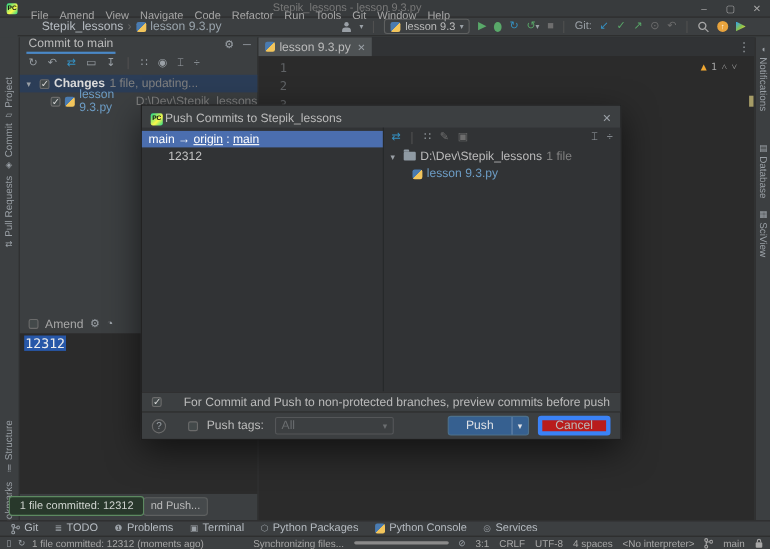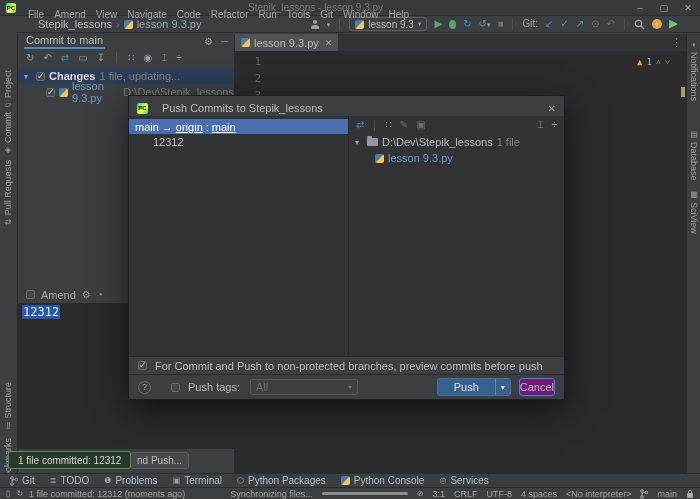--- a/index.html
+++ b/index.html
@@ -77,42 +77,42 @@
   .gutter { position:absolute; left:0; top:2px; width:26px; text-align:right; color:#606366; font-size:11px; }
   .gutter div { height:17px; }
   .codeline { position:absolute; left:38px; top:2px; white-space:pre; }
   .dunder { color:#b26fc0; }
   .inspect { position:absolute; right:16px; top:3px; display:flex; align-items:center; gap:4px; font-size:9px; color:#a7a7a7; }
   .warn-tri { color:#f0a732; font-size:9px; }
   .stripe-mark { position:absolute; right:1px; top:36px; width:4px; height:10px; background:#a69c66; }
 
   
   .dialog { position:absolute; left:128px; top:95px; width:437px; height:305px; background:#3c3f41; border:1px solid #1e1e1e; box-shadow:0 10px 30px rgba(0,0,0,.6); z-index:10; }
-  .dlg-title { height:20px; display:flex; align-items:center; padding:12px 8px; gap:14px; color:#bbb; }
+  .dlg-title { height:20px; display:flex; align-items:center; padding:12px 8px; gap:2px; color:#bbb; }
   .dlg-logo { width:11px; height:11px; border-radius:2px; background:linear-gradient(135deg,#1bd78a,#fcf84a 60%,#21d789); color:#0c0c0c; font-size:6px; font-weight:bold; display:flex; align-items:center; justify-content:center; }
   .dlg-close { margin-left:auto; color:#9aa0a6; font-size:10px; }
   .dlg-body { position:absolute; top:20px; left:0; right:0; bottom:43px; display:flex; background:#313335; }
   .dlg-left { width:220px; border-right:1px solid #26282a; padding-top:3px; }
   .branch-row { height:15px; background:#4b6eaf; color:#fff; display:flex; align-items:center; padding-left:6px; gap:3px; }
   .lnk { text-decoration:underline; }
   .commit-row { height:15px; display:flex; align-items:center; padding-left:24px; color:#c3c3c3; }
   .dlg-right { flex:1; position:relative; }
   .dr-toolbar { height:18px; display:flex; align-items:center; gap:8px; padding:0 7px; }
   .dr-toolbar .right { margin-left:auto; display:flex; gap:8px; }
   .folder-ico { width:11px; height:8px; background:#8f9aa3; border-radius:1px; position:relative; flex:0 0 auto; }
   .folder-ico::before { content:""; position:absolute; top:-2px; left:0; width:5px; height:2px; background:#8f9aa3; border-radius:1px 1px 0 0; }
-  .dlg-check { position:absolute; left:0; right:0; bottom:24px; height:19px; background:#3c3f41; border-top:1px solid #2b2b2b; border-bottom:1px solid #2b2b2b; display:flex; align-items:center; gap:8px; padding:0 9px; color:#bbb; }
+  .dlg-check { position:absolute; left:0; right:0; bottom:24px; height:19px; background:#3c3f41; border-top:1px solid #2b2b2b; border-bottom:1px solid #2b2b2b; display:flex; align-items:center; gap:20px; padding:0 9px; color:#bbb; }
   .dlg-buttons { position:absolute; left:0; right:0; bottom:0; height:24px; display:flex; align-items:center; padding:0 9px; gap:8px; }
   .help-circle { width:13px; height:13px; border:1px solid #6b6b6b; border-radius:50%; color:#9aa0a6; font-size:9px; display:flex; align-items:center; justify-content:center; }
   .tags-select { width:108px; height:16px; border:1px solid #555759; border-radius:2px; display:flex; align-items:center; padding:0 5px; color:#6b6e70; margin-left:2px; }
   .tags-select .arr { margin-left:auto; color:#6b6e70; font-size:8px; }
   .btn-push { margin-left:auto; height:18px; background:#366090; border:1px solid #4c708c; border-radius:3px; display:flex; align-items:center; color:#dfe1e5; }
   .btn-push .lbl { padding:0 16px; }
   .btn-push .dd { width:15px; border-left:1px solid rgba(255,255,255,.25); height:100%; display:flex; align-items:center; justify-content:center; font-size:8px; }
-  .btn-cancel { height:18px; background:#701a75; border:1px solid #3b82f6; border-radius:3px; color:#bbb; display:flex; align-items:center; padding:0 0; }
+  .btn-cancel { height:18px; background:#b91c1c; border:4px solid #3b82f6; border-radius:3px; color:#bbb; display:flex; align-items:center; padding:0 12px; }
 
   
   .balloon { position:absolute; left:8px; top:451px; height:18px; background:#28382b; border:1px solid #5d8a61; border-radius:3px; display:flex; align-items:center; padding:0 9px; color:#d0d4d0; z-index:20; font-size:10px; }
 
   
   .toolwin-bar { position:absolute; left:0; right:0; bottom:12px; height:14px; background:#3c3f41; border-top:1px solid #2c2c2c; display:flex; align-items:center; gap:15px; padding:0 10px; font-size:10px; color:#b6bcc2; }
   .twb-item { display:flex; align-items:center; gap:4px; }
   .statusbar { position:absolute; left:0; right:0; bottom:0; height:12px; background:#3c3f41; border-top:1px solid #2c2c2c; display:flex; align-items:center; font-size:9px; color:#a7a7a7; padding:0 6px; gap:6px; }
   .sb-right { margin-left:auto; display:flex; align-items:center; gap:9px; }
   .progress { width:86px; height:3px; border-radius:2px; background:#8a8a8a; }

